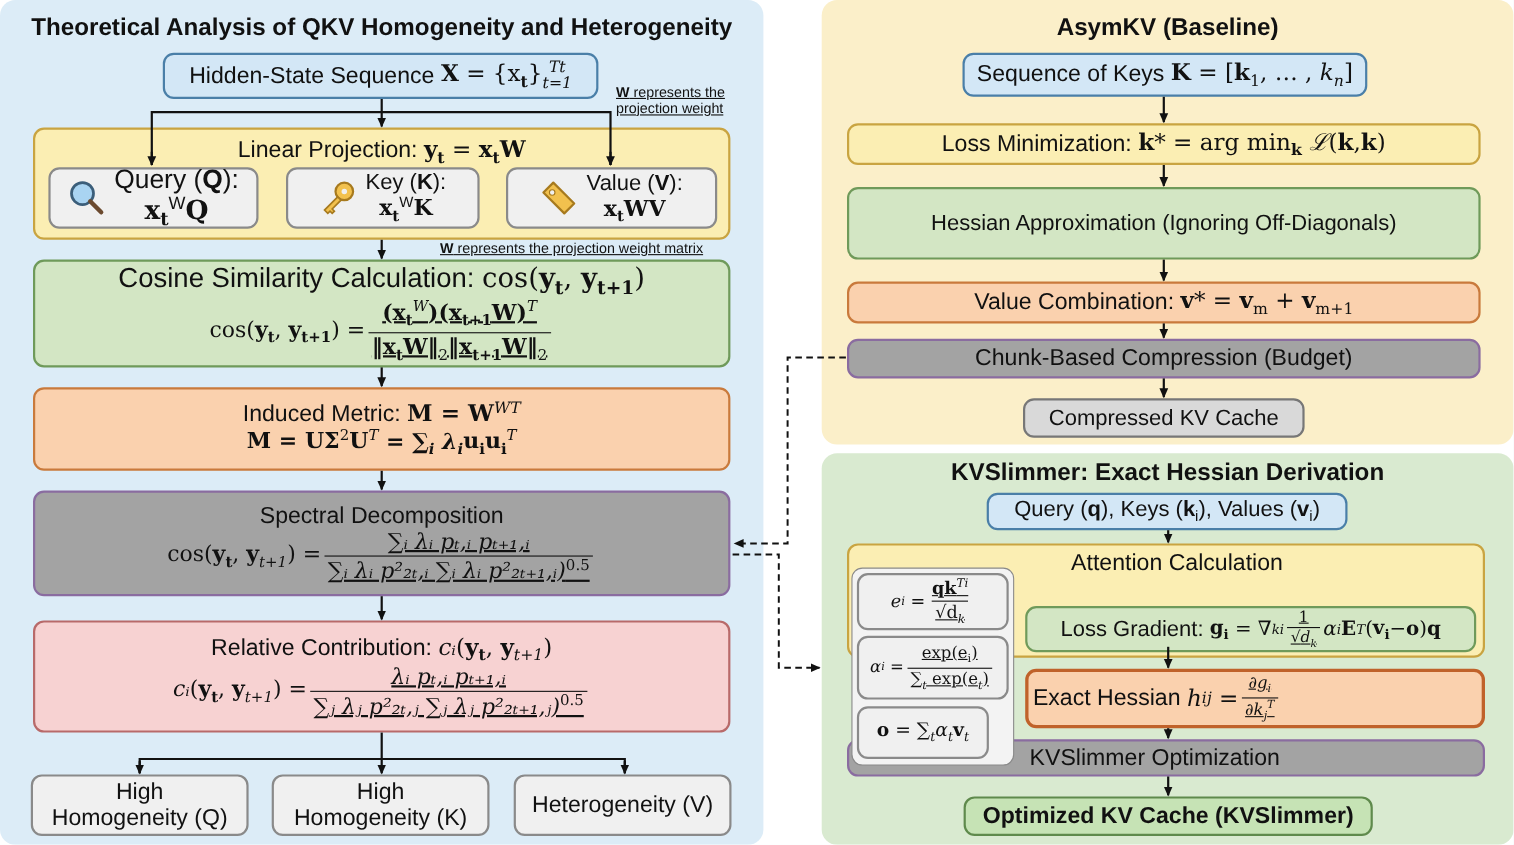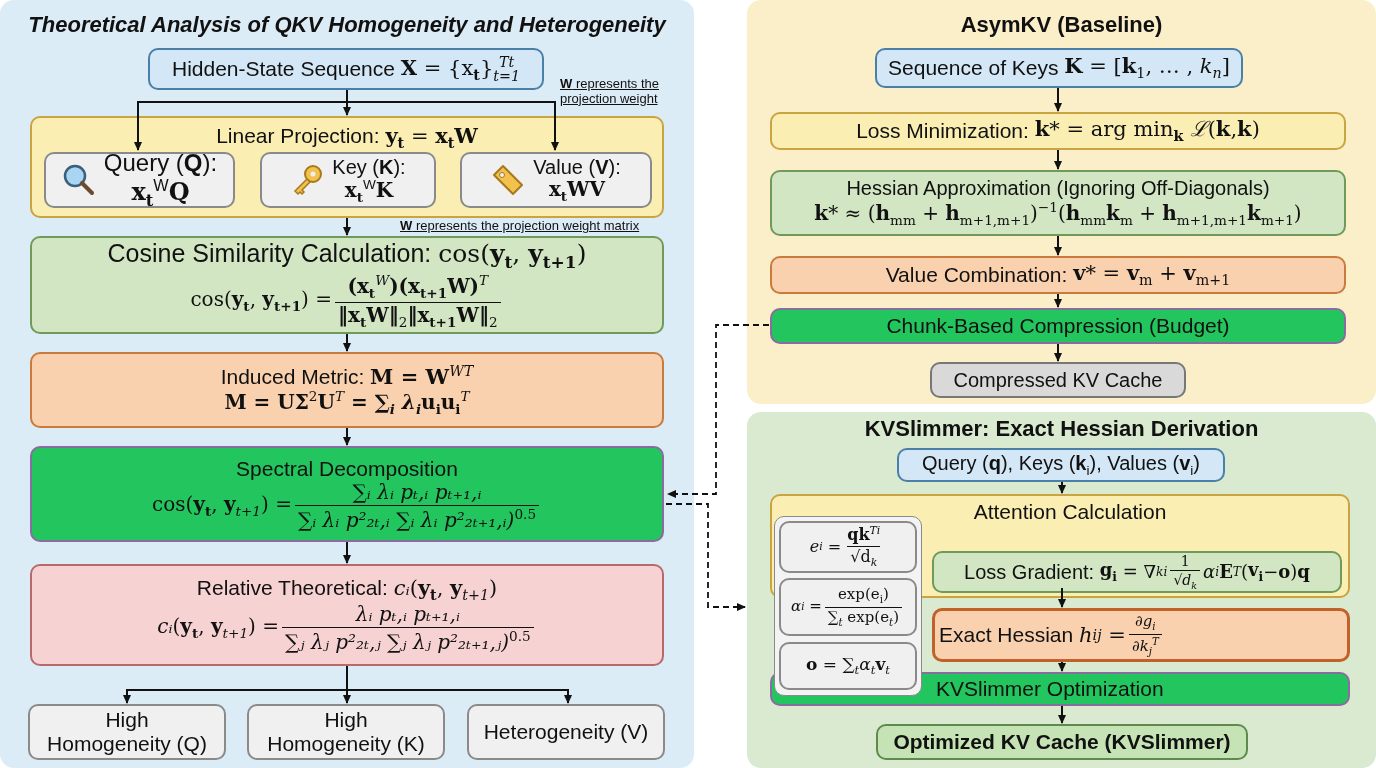--- a/index.html
+++ b/index.html
@@ -5,40 +5,40 @@
   * { box-sizing: border-box; margin: 0; padding: 0; }
   html, body { width: 1376px; height: 768px; background: #ffffff; overflow: hidden; }
   body { position: relative; font-family: "Liberation Sans", sans-serif; color: #111; }
   .panel { position: absolute; border-radius: 14px; }
   .box { position: absolute; border-radius: 10px; border: 2px solid; display: flex; flex-direction: column; align-items: center; justify-content: center; text-align: center; line-height: 1.15; }
   .sans { font-family: "Liberation Sans", sans-serif; }
   .math { font-family: "DejaVu Serif", serif; }
   .b { font-weight: bold; }
   .i { font-style: italic; }
   .title { position: absolute; font-weight: bold; font-size: 22px; text-align: center; }
-  .frac { display: inline-flex; flex-direction: column; align-items: center; vertical-align: middle; margin: 0 3px; }
+  .frac { display: inline-flex; flex-direction: column; align-items: center; vertical-align: middle; margin: 0 3px; text-decoration: underline; }
   .frac .num { padding: 0 3px 1px; }
   .frac .den { border-top: 1.5px solid #111; padding: 1px 3px 0; }
   sub, sup { font-size: 0.68em; }
   .blue   { background: #d3e7f6; border-color: #4a7fa8; }
   .yellow { background: #fbeeb3; border-color: #c9a441; }
   .green  { background: #d3e6c4; border-color: #6f9a5a; }
   .orange { background: #fad1ae; border-color: #c97a3c; }
-  .purple { background: #22c55e; border-color: #8a6ca0; }
+  .purple { background: #a3a3a3; border-color: #8a6ca0; }
   .red    { background: #f7d2d2; border-color: #b86a6a; }
   .gray   { background: #f0f0f0; border-color: #8a8a8a; }
   .gray2  { background: #d9d9d9; border-color: #777; }
   .note { position: absolute; font-size: 13px; color: #111; line-height: 1.15; text-decoration: underline; }
   svg.overlay { position: absolute; left: 0; top: 0; pointer-events: none; }
 </style>
 </head>
 <body>
 
 <div class="panel" style="left:0;top:0;width:694px;height:768px;background:#dcecf7;"></div>
-<div class="title" style="left:0;top:12px;width:694px;font-style:italic;">Theoretical Analysis of QKV Homogeneity and Heterogeneity</div>
+<div class="title" style="left:0;top:12px;width:694px;">Theoretical Analysis of QKV Homogeneity and Heterogeneity</div>
 
 <div class="box blue" style="left:148px;top:48px;width:396px;height:42px;font-size:21px;flex-direction:row;">
   <span>Hidden-State Sequence</span>&nbsp;
   <span class="math"><b>X</b> <span>= {x</span><sub class="b">t</sub><span>}</span><span style="display:inline-flex;flex-direction:column;font-size:0.68em;line-height:1;vertical-align:middle;">
         <i>Tt</i>
         <i>t=1</i>
       </span></span>
 </div>
 
 <div class="note" style="left:560px;top:77px;width:130px;"><b>W</b><span> represents the projection weight</span></div>
@@ -105,21 +105,21 @@
   <div class="math" style="font-size:20px;display:flex;align-items:center;">
     <span>cos(<b>y<sub>t</sub></b>, <b>y</b><sub class="i">t+1</sub>) =</span>
     <span class="frac i">
         <span class="num">∑ᵢ λᵢ pₜ,ᵢ pₜ₊₁,ᵢ</span>
         <span class="den"><span>∑ᵢ λᵢ p²₂ₜ,ᵢ ∑ᵢ λᵢ p²₂ₜ₊₁,ᵢ)</span><sup style="font-style:normal">0.5</sup></span>
       </span>
   </div>
 </div>
 
 <div class="box red" style="left:30px;top:564px;width:634px;height:102px;">
-  <div style="font-size:21px;"><span>Relative Theoretical:</span> <span class="math"><i>cᵢ</i>(<b>y<sub>t</sub></b>, <b>y</b><sub class="i">t+1</sub>)</span></div>
+  <div style="font-size:21px;"><span>Relative Contribution:</span> <span class="math"><i>cᵢ</i>(<b>y<sub>t</sub></b>, <b>y</b><sub class="i">t+1</sub>)</span></div>
   <div class="math" style="font-size:20px;display:flex;align-items:center;">
     <span><i>cᵢ</i>(<b>y<sub>t</sub></b>, <b>y</b><sub class="i">t+1</sub>) =</span>
     <span class="frac i">
         <span class="num">λᵢ pₜ,ᵢ pₜ₊₁,ᵢ</span>
         <span class="den"><span>∑ⱼ λⱼ p²₂ₜ,ⱼ ∑ⱼ λⱼ p²₂ₜ₊₁,ⱼ)</span><sup style="font-style:normal">0.5</sup></span>
       </span>
   </div>
 </div>
 
 <div class="box gray" style="left:28px;top:704px;width:198px;height:56px;font-size:21px;">
@@ -140,21 +140,20 @@
 <div class="box blue" style="left:875px;top:48px;width:368px;height:40px;font-size:21px;flex-direction:row;">
   <span>Sequence of Keys</span>&nbsp;<span class="math"><b>K</b> = [<b>k</b><sub>1</sub>, … , <i>k</i><sub class="i">n</sub>]</span>
 </div>
 
 <div class="box yellow" style="left:770px;top:112px;width:576px;height:38px;font-size:21px;flex-direction:row;">
   <span>Loss Minimization:</span>&nbsp;<span class="math"><b>k</b>* = arg min<sub class="b">k</sub> <i>ℒ</i>(<b>k</b>,<b>k</b>)</span>
 </div>
 
 <div class="box green" style="left:770px;top:170px;width:576px;height:66px;font-size:20px;">
   <div>Hessian Approximation (Ignoring Off-Diagonals)</div>
-  <div class="math"><b>k</b>* ≈ (<b>h</b><sub>mm</sub> + <b>h</b><sub>m+1,m+1</sub>)<sup>−1</sup>(<b>h</b><sub>mm</sub><b>k</b><sub>m</sub> + <b>h</b><sub>m+1,m+1</sub><b>k</b><sub>m+1</sub>)</div>
 </div>
 
 <div class="box orange" style="left:770px;top:256px;width:576px;height:38px;font-size:21px;flex-direction:row;">
   <span>Value Combination:</span>&nbsp;<span class="math"><b>v</b>* = <b>v</b><sub>m</sub> + <b>v</b><sub>m+1</sub></span>
 </div>
 
 <div class="box purple" style="left:770px;top:308px;width:576px;height:36px;font-size:21px;">
   <span>Chunk-Based Compression (Budget)</span>
 </div>
 
@@ -183,21 +182,21 @@
         <span class="num"><b>qk</b><sup class="i">Ti</sup></span>
         <span class="den"><span>√d</span><sub class="i">k</sub></span>
       </span></span>
 </div>
 <div class="box gray" style="left:779px;top:578px;width:138px;height:58px;font-size:15px;">
   <span class="math" style="display:flex;align-items:center;"><i>α</i><sub class="i">i</sub>&nbsp;=<span class="frac">
         <span class="num"><span>exp(e</span><sub>i</sub><span>)</span></span>
         <span class="den"><span>∑</span><sub class="i">t</sub><span> exp(e</span><sub class="i">t</sub><span>)</span></span>
       </span></span>
 </div>
-<div class="box gray" style="left:779px;top:642px;width:138px;height:48px;font-size:17px;">
+<div class="box gray" style="left:779px;top:642px;width:120px;height:48px;font-size:17px;">
   <span class="math"><b>o</b> = ∑<sub class="i">t</sub><i>α</i><sub class="i">t</sub><b>v</b><sub class="i">t</sub></span>
 </div>
 
 <div class="box green" style="left:932px;top:551px;width:410px;height:42px;font-size:20px;flex-direction:row;">
   <span>Loss Gradient:</span>&nbsp;
   <span class="math" style="display:flex;align-items:center;font-size:18px;"><b>g<sub>i</sub></b>&nbsp;= ∇<sub class="i">ki</sub><span class="frac" style="font-size:14px;">
         <span class="num">1</span>
         <span class="den">√<i>d</i><sub class="i">k</sub></span>
       </span><i>α</i><sub class="i">i</sub><b>E</b><sup class="i">T</sup>(<b>v<sub>i</sub></b> − <b>o</b>)<b>q</b></span>
 </div>

